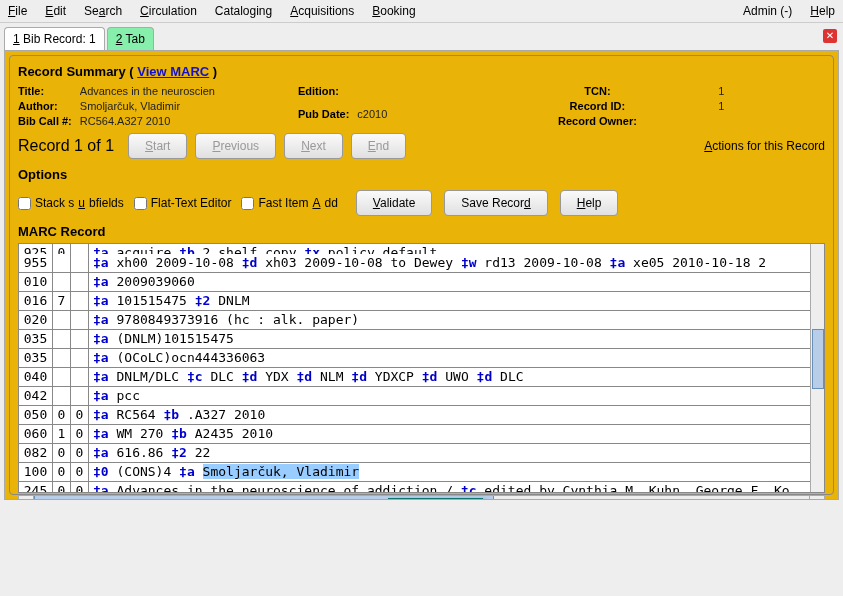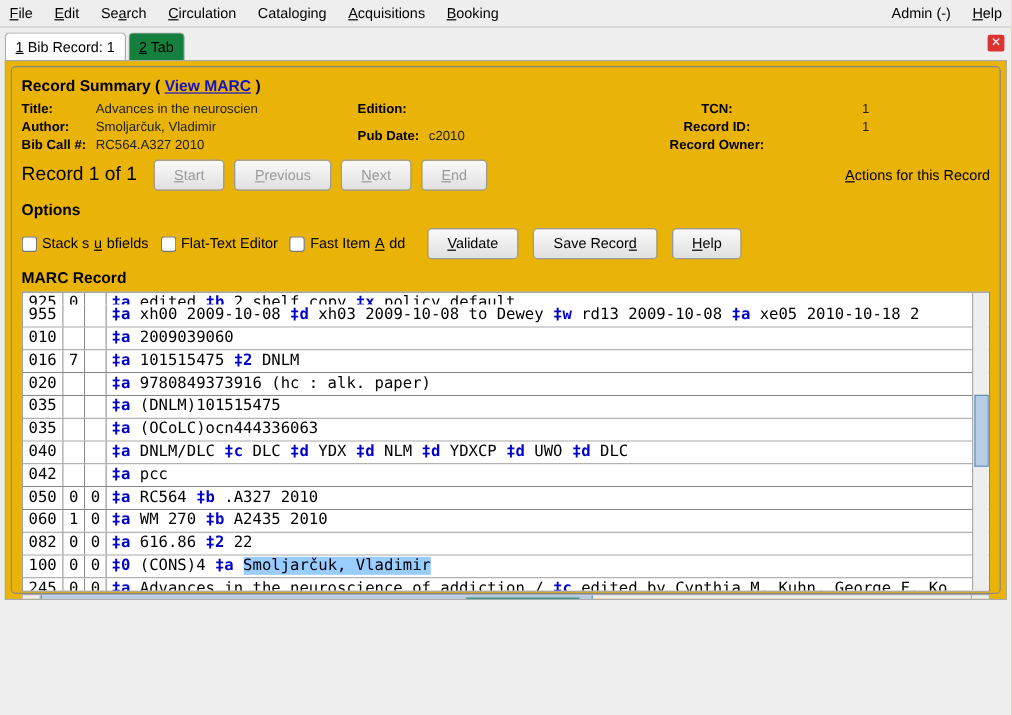--- a/index.html
+++ b/index.html
@@ -2,21 +2,21 @@
 <html><head>
 <meta charset="utf-8">
 <style>
 * { box-sizing: border-box; margin: 0; padding: 0; }
 body { font-family: sans-serif; font-size: 12px; background: #eee; width: 843px; height: 596px; overflow: hidden; }
 .menubar { background: #eee; border-bottom: 1px solid #ccc; padding: 2px 6px; display: flex; gap: 14px; }
 .menubar .mi { cursor: pointer; padding: 2px 2px; }
 .menubar .mi u { text-decoration: underline; }
 .menubar .spacer { flex: 1; }
 .tabs { display: flex; gap: 2px; padding: 4px 4px 0; position: relative; }
-.tab { background: #15803d; border: 1px solid #aaa; border-bottom: none; padding: 4px 8px; border-radius: 4px 4px 0 0; cursor: pointer; font-size: 12px; }
+.tab { background: #86efac; border: 1px solid #aaa; border-bottom: none; padding: 4px 8px; border-radius: 4px 4px 0 0; cursor: pointer; font-size: 12px; }
 .tab.active { background: #fff; }
 .tab u { text-decoration: underline; }
 .tabclose { position: absolute; right: 6px; top: 6px; width: 14px; height: 14px; background: #d33; color: #fff; font-size: 10px; line-height: 14px; text-align: center; border-radius: 2px; cursor: pointer; }
 .content { background: #eab308; margin: 0 4px; border: 1px solid #aaa; padding: 4px; height: 450px; overflow: hidden; }
 .panel { border: 1px solid #888; border-radius: 4px; padding: 8px; height: 100%; position: relative; }
 .summary-head { font-weight: bold; font-size: 13px; margin-bottom: 6px; }
 .summary-head a { color: #11c; text-decoration: underline; }
 .summary { display: flex; gap: 10px; font-size: 11px; }
 .sumcol { display: grid; grid-template-columns: auto 1fr; column-gap: 8px; row-gap: 3px; }
 .sumcol.left { width: 270px; }
@@ -130,21 +130,21 @@
     </div>
 
     <div class="sechead">MARC Record</div>
     <div class="marcarea">
       <div class="marctable">
         <div class="marcrows" id="marcrows">
             <div class="mrow cutoff">
               <div class="tagcell">925</div>
               <div class="indcell">0</div>
               <div class="indcell"></div>
-              <div class="datcell"><span class="sf">‡a</span> <span>edited</span>  <span class="sf">‡b</span> <span>2 shelf copy</span>  <span class="sf">‡x</span> <span>policy default</span>  </div>
+              <div class="datcell"><span class="sf">‡a</span> <span>acquire</span>  <span class="sf">‡b</span> <span>2 shelf copy</span>  <span class="sf">‡x</span> <span>policy default</span>  </div>
             </div>
             <div class="mrow">
               <div class="tagcell">955</div>
               <div class="indcell"></div>
               <div class="indcell"></div>
               <div class="datcell"><span class="sf">‡a</span> <span>xh00 2009-10-08</span>  <span class="sf">‡d</span> <span>xh03 2009-10-08 to Dewey</span>  <span class="sf">‡w</span> <span>rd13 2009-10-08</span>  <span class="sf">‡a</span> <span>xe05 2010-10-18 2</span>  </div>
             </div>
             <div class="mrow">
               <div class="tagcell">010</div>
               <div class="indcell"></div>

